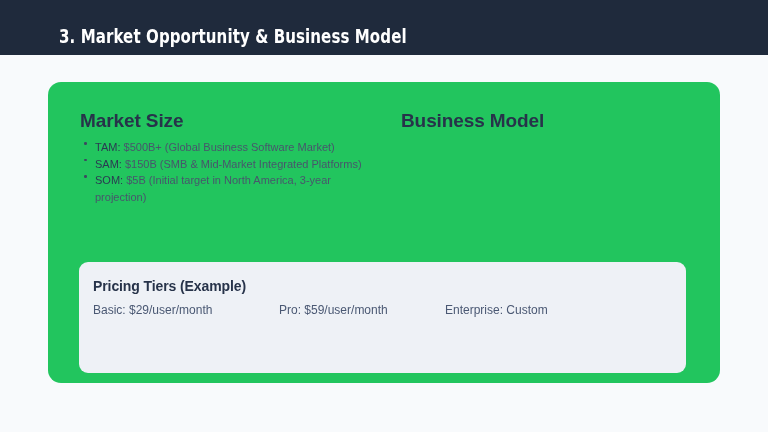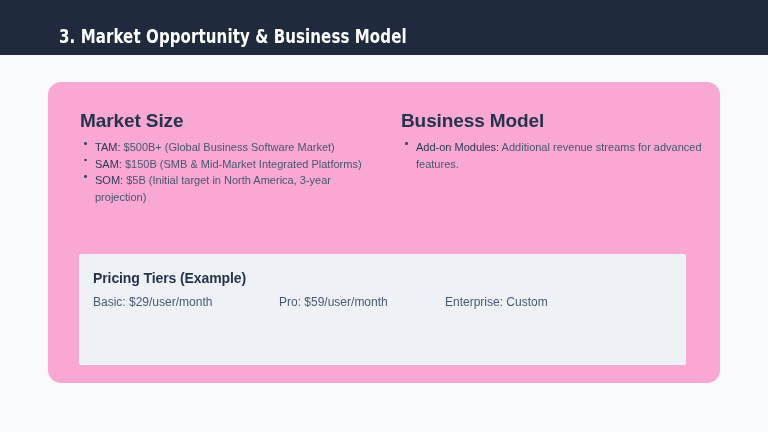--- a/index.html
+++ b/index.html
@@ -46,21 +46,21 @@
     transform-origin: left top;
   }
 
   
   .card {
     position: absolute;
     left: 48px;
     top: 82px;
     width: 672px;
     height: 301px;
-    background: #f9a8d4;
+    background: #22c55e;
     border-radius: 13px;
   }
 
   
   .columns {
     position: absolute;
     left: 0;
     top: 0;
     width: 672px;
   }
@@ -104,25 +104,25 @@
   }
   ul.bullets li .lbl {
     font-weight: normal;
     color: #2b3a52;
   }
 
   
   .pricing-panel {
     position: absolute;
     left: 31px;
-    top: 172px;
+    top: 180px;
     width: 607px;
     height: 111px;
     background: #eef1f6;
-    border-radius: 2px;
+    border-radius: 9px;
   }
   .pricing-title {
     position: absolute;
     left: 14px;
     top: 16px;
     font-size: 14px;
     font-weight: bold;
     color: #27334a;
     line-height: 17px;
     letter-spacing: -0.1px;
@@ -182,24 +182,20 @@
           <li>
             <span class="dot"></span>
             <span class="lbl">SOM:</span><span> $5B (Initial target in North America, 3-year projection)</span>
           </li>
         </ul>
       </div>
 
       <div class="col col-right">
         <div class="col-heading">Business Model</div>
         <ul class="bullets">
-          <li>
-            <span class="dot"></span>
-            <span class="lbl">Add-on Modules:</span><span> Additional revenue streams for advanced features.</span>
-          </li>
         </ul>
       </div>
 
     </div>
 
     <div class="pricing-panel">
       <div class="pricing-title">Pricing Tiers (Example)</div>
       <div class="pricing-row">
         <span class="tier t0">Basic: $29/user/month</span>
         <span class="tier t1">Pro: $59/user/month</span>

